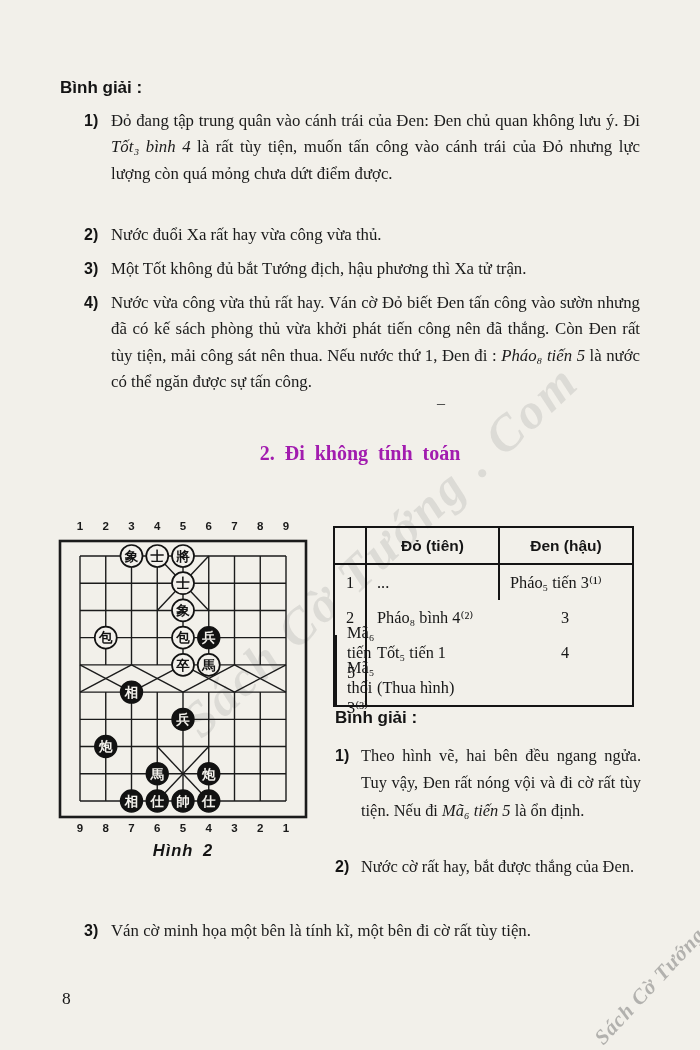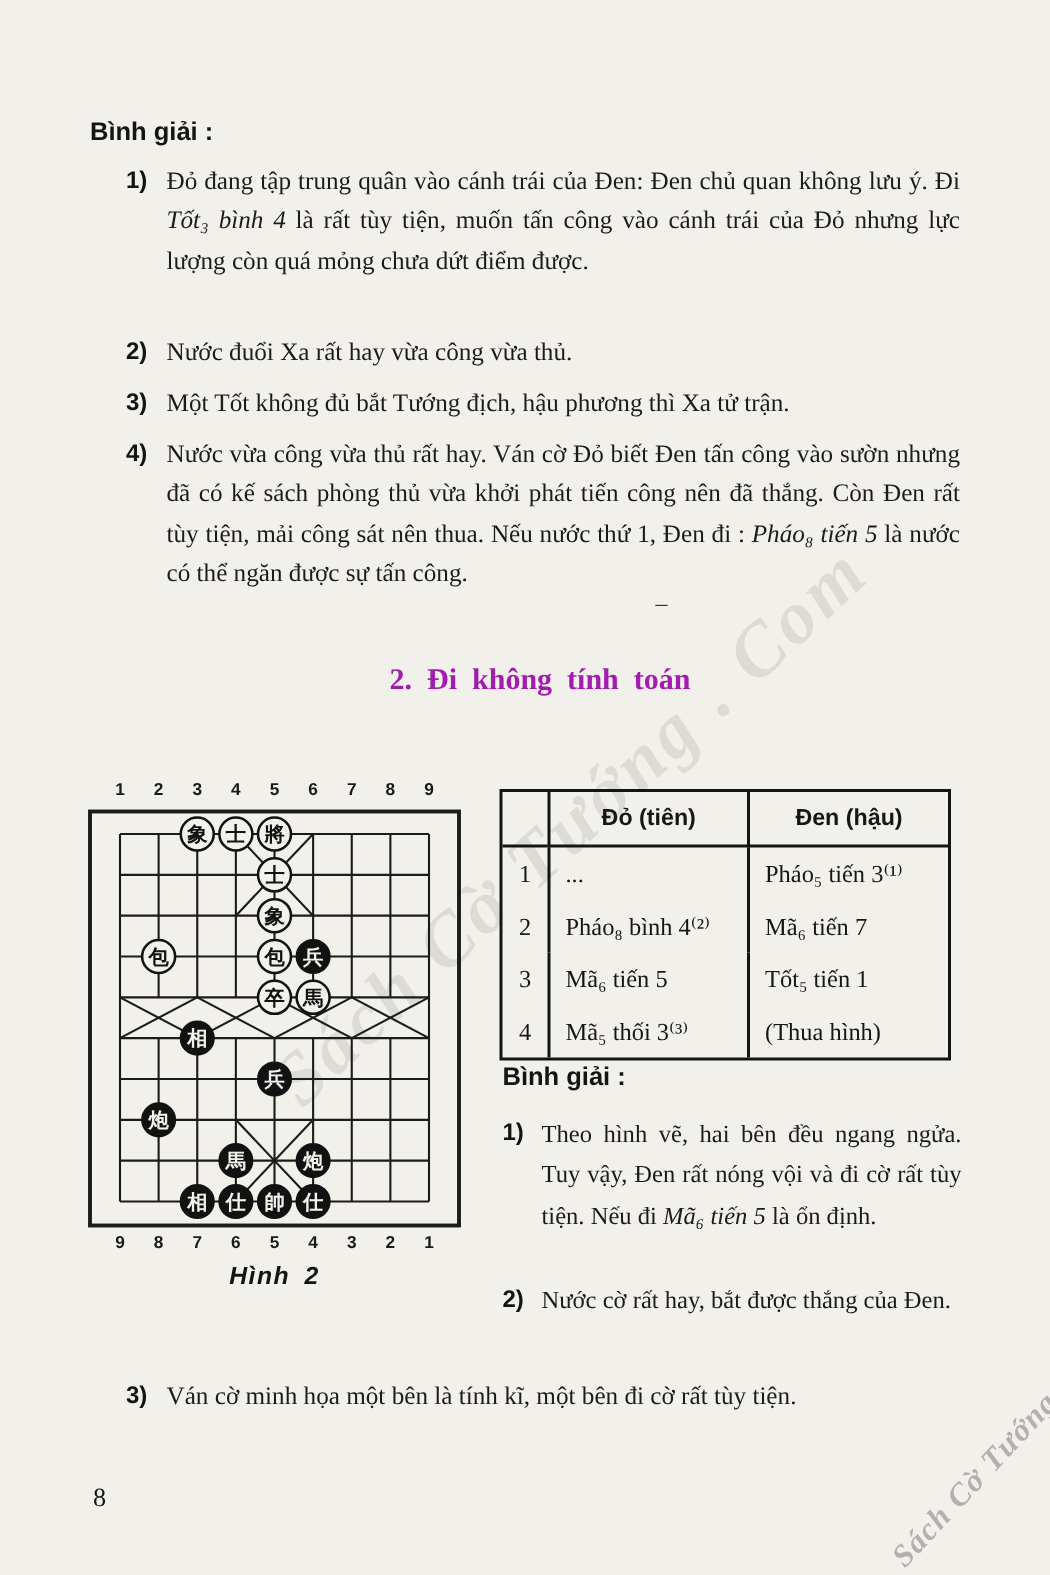--- a/index.html
+++ b/index.html
@@ -271,21 +271,20 @@
     <div class="cell chead"></div>
     <div class="cell chead vline">Đỏ (tiên)</div>
     <div class="cell chead vline">Đen (hậu)</div>
 
     <div class="cell cnum">1</div>
     <div class="cell vline">...</div>
     <div class="cell vline">Pháo₅ tiến 3⁽¹⁾</div>
 
     <div class="cell cnum">2</div>
     <div class="cell vline">Pháo₈ bình 4⁽²⁾</div>
-    <div class="cell vline">Mã₆ tiến 7</div>
 
     <div class="cell cnum">3</div>
     <div class="cell vline">Mã₆ tiến 5</div>
     <div class="cell vline">Tốt₅ tiến 1</div>
 
     <div class="cell cnum">4</div>
     <div class="cell vline">Mã₅ thối 3⁽³⁾</div>
     <div class="cell vline">(Thua hình)</div>
   </div>
 

